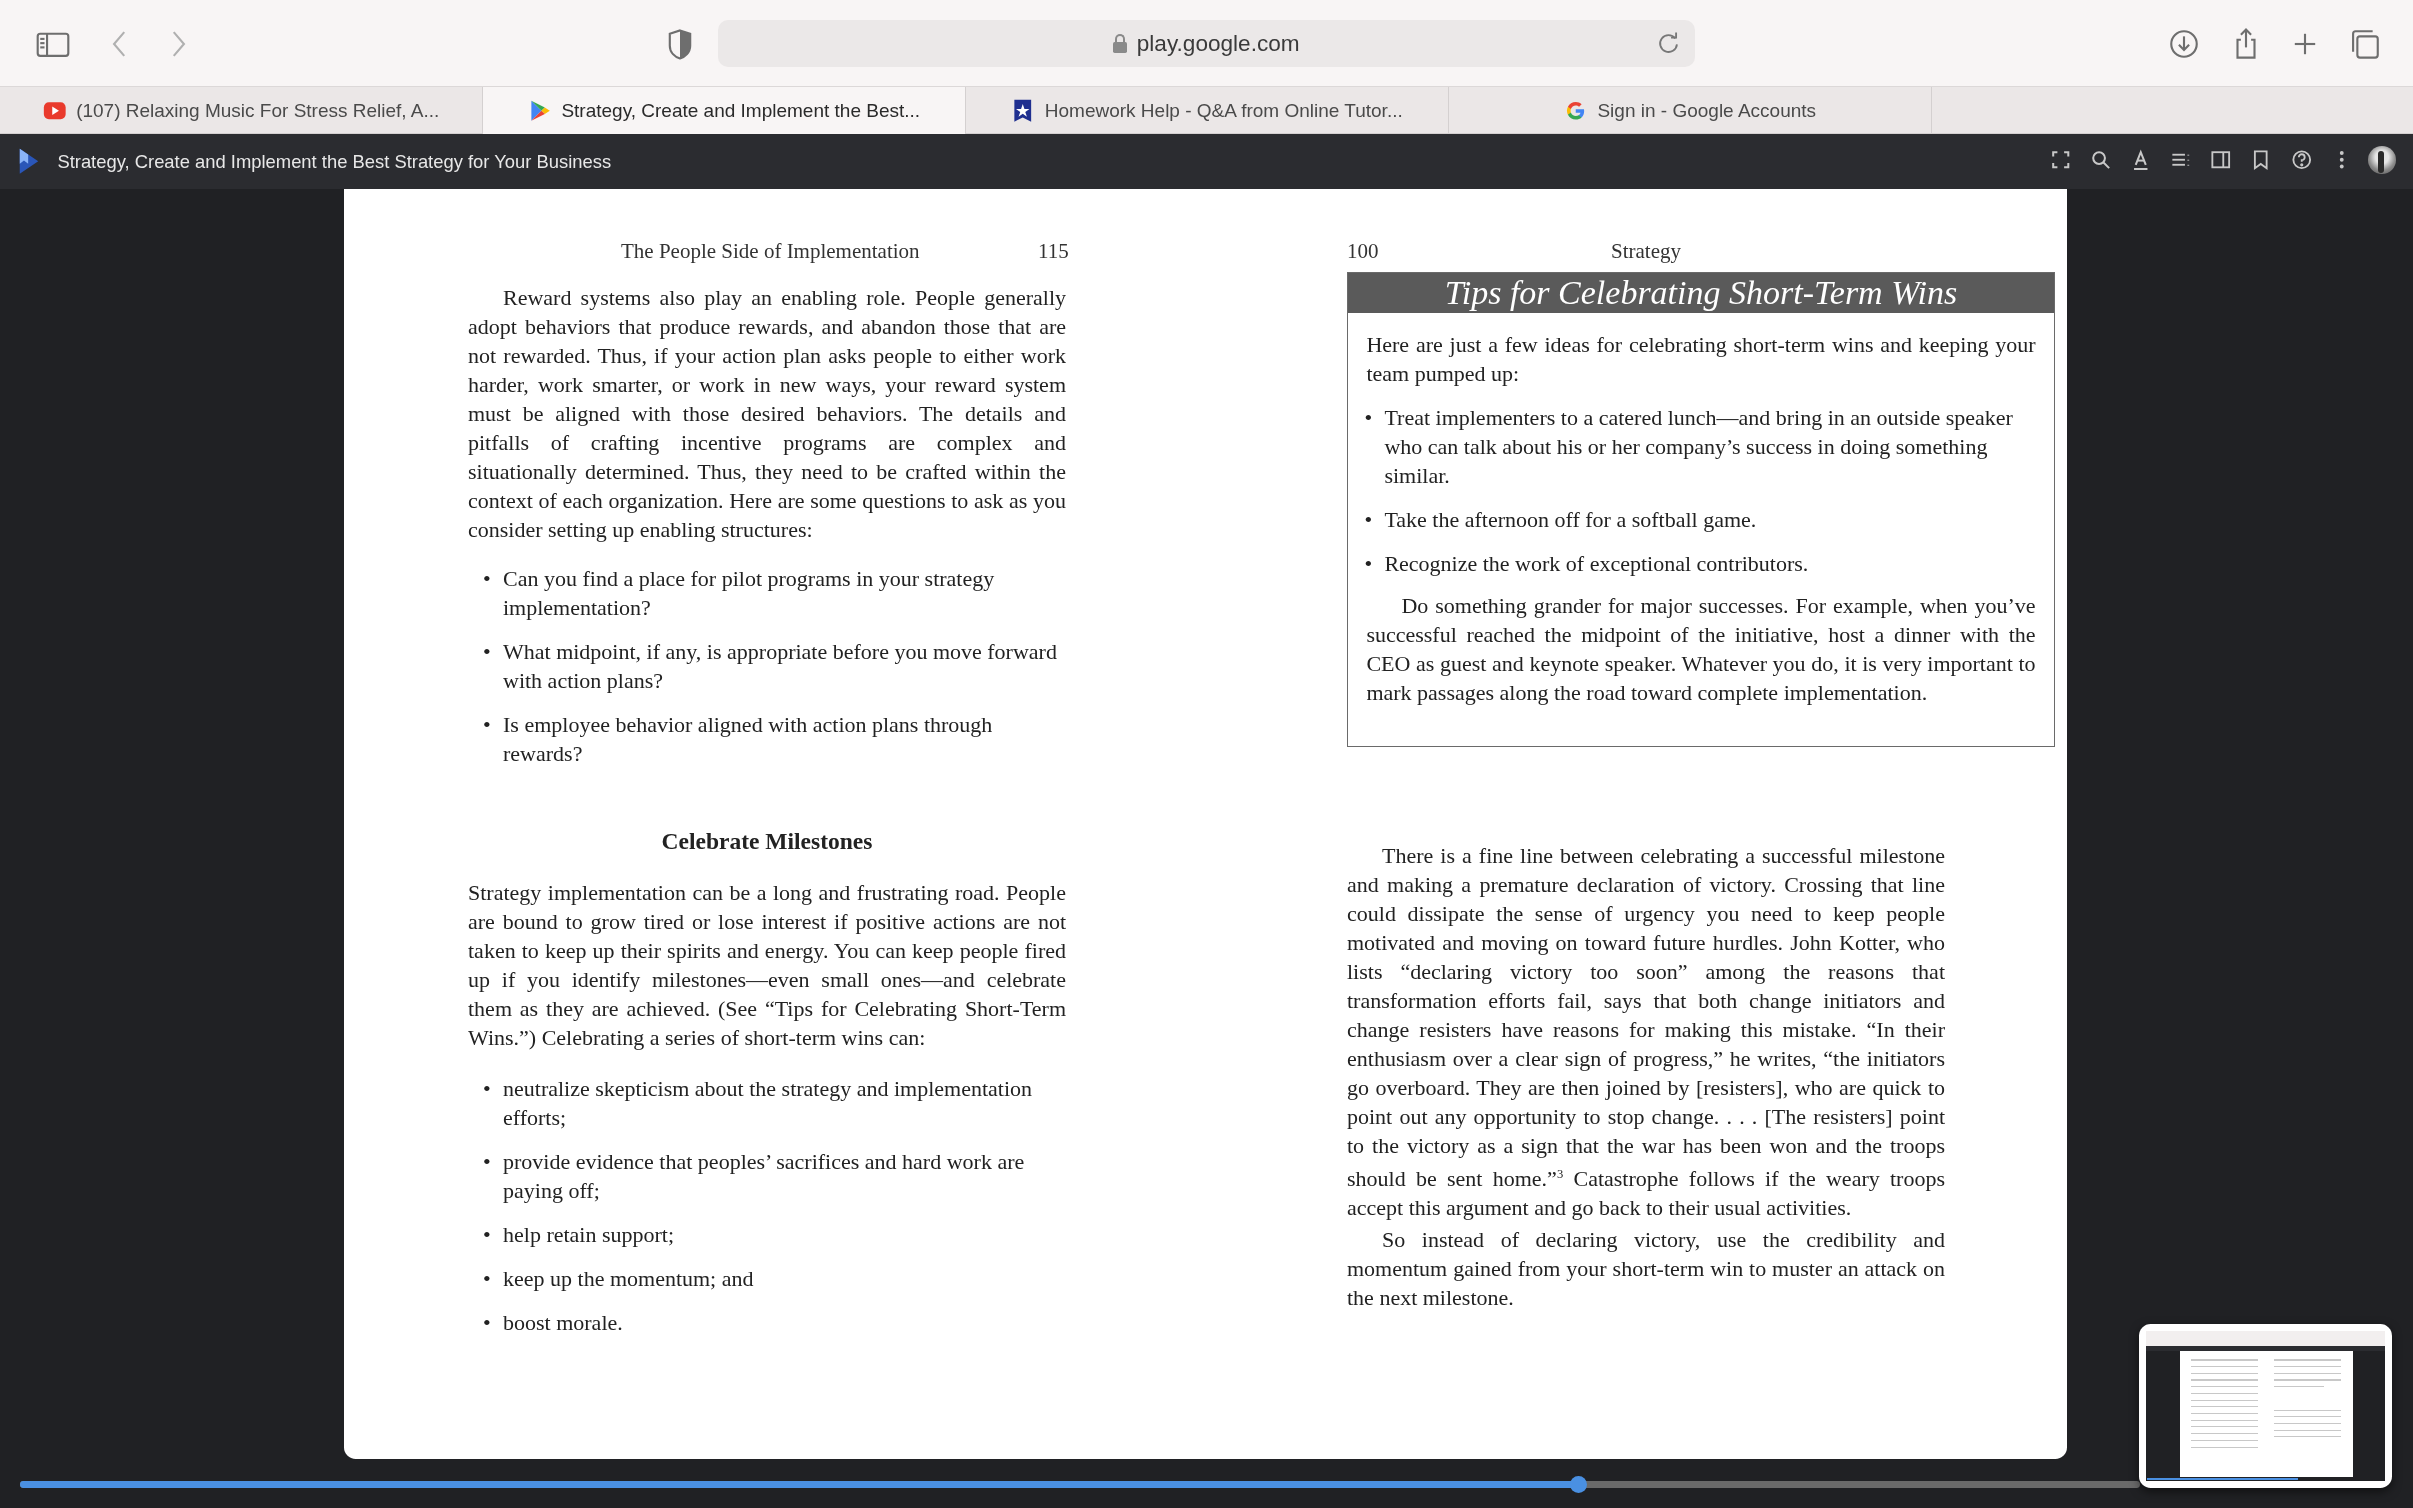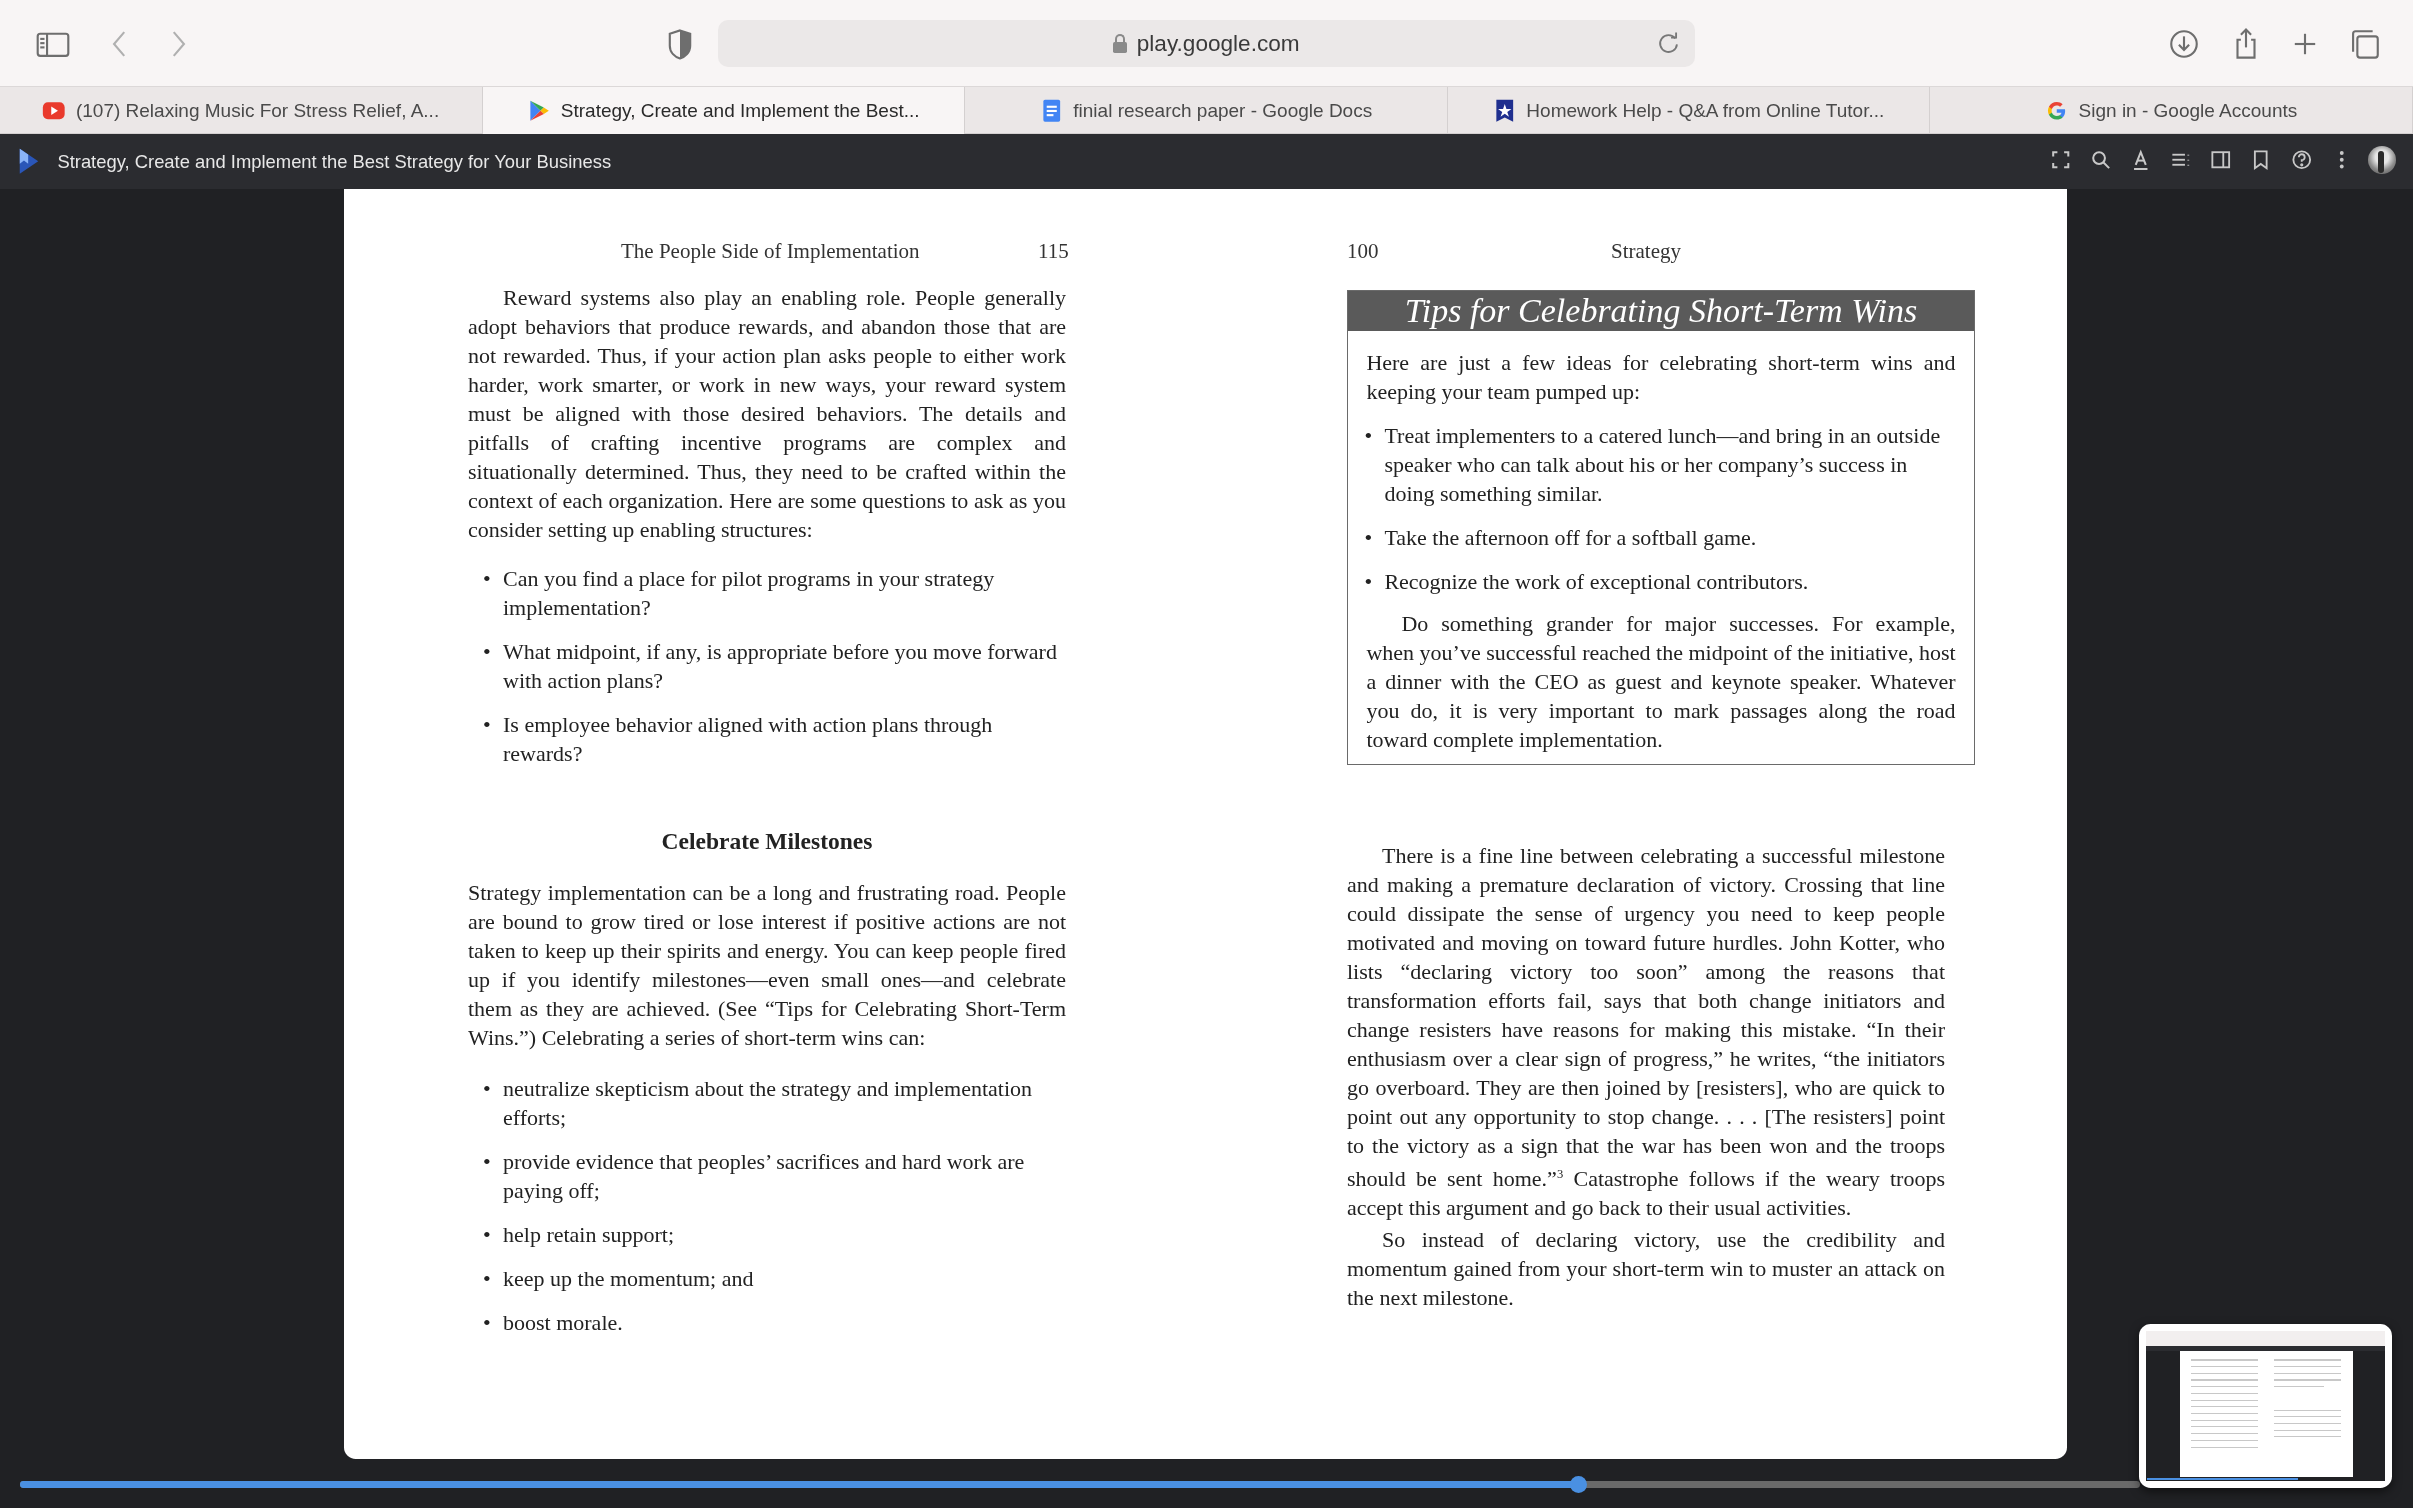--- a/index.html
+++ b/index.html
@@ -39,21 +39,21 @@
   .col.left { left: 124px; }
   .col.right { left: 1003px; }
   .running { position: absolute; top: 50px; font-size: 21px; color: #333; }
   .para { font-size: 22px; line-height: 29px; text-align: justify; }
   .para.indent { text-indent: 35px; }
   .bullets { list-style: none; }
   .bullets li { position: relative; padding-left: 35px; font-size: 22px; line-height: 29px; margin-top: 15px; text-align: left; }
   .bullets li::before { content: "•"; position: absolute; left: 15px; top: 0; }
   h2.sect { font-size: 23.5px; font-weight: bold; text-align: center; }
 
-  .tipbox { position: absolute; top: 101px; left: 0; width: 628px; height: 475px; border: 1.7px solid #6a6a6a; }
+  .tipbox { position: absolute; top: 83px; left: 0; width: 708px; height: 475px; border: 1.7px solid #6a6a6a; }
   .tipbox .head { height: 40px; background: #5a5a5a; color: #fff; font-style: italic; font-size: 34px; text-align: center; line-height: 40px; }
   .tipbox .body { padding: 17px 18.4px 0 18.4px; }
 
   
   .scrub-track { position: absolute; left: 20px; top: 1481px; width: 2120px; height: 6.7px; background: #6a6a6a; border-radius: 3.4px; }
   .scrub-fill { position: absolute; left: 20px; top: 1481px; width: 1559px; height: 6.7px; background: #4a90e2; border-radius: 3.4px; }
   .scrub-thumb { position: absolute; left: 1570px; top: 1476px; width: 17px; height: 17px; background: #4a90e2; border-radius: 50%; }
   .page-count { position: absolute; left: 2238px; top: 1419px; font-size: 18.4px; color: #cfcfcf; }
 
   
@@ -141,29 +141,20 @@
     <span>(107) Relaxing Music For Stress Relief, A...</span>
   </div>
   <div class="tab active">
     <svg class="fav" viewBox="0 0 28 28">
         <polygon points="4,2 16,14 4,26" fill="#4285f4"></polygon>
         <polygon points="4,2 20,10 16,14" fill="#34a853"></polygon>
         <polygon points="16,14 20,10 26,14 20,18" fill="#fbbc04"></polygon>
         <polygon points="4,26 16,14 20,18" fill="#ea4335"></polygon>
       </svg>
     <span>Strategy, Create and Implement the Best...</span>
-  </div>
-  <div class="tab">
-    <svg class="fav" viewBox="0 0 28 28">
-        <rect x="4" y="1" width="20" height="26" rx="2" fill="#4285f4"></rect>
-        <rect x="8" y="8" width="12" height="2.5" fill="#fff"></rect>
-        <rect x="8" y="13" width="12" height="2.5" fill="#fff"></rect>
-        <rect x="8" y="18" width="8" height="2.5" fill="#fff"></rect>
-      </svg>
-    <span>finial research paper - Google Docs</span>
   </div>
   <div class="tab">
     <svg class="fav" viewBox="0 0 28 28">
         <polygon points="4,1 24,1 24,27 14,22 4,27" fill="#1f2f8f"></polygon>
         <polygon points="14,6 16,12 22,12 17,15.5 19,21 14,17.5 9,21 11,15.5 6,12 12,12" fill="#fff"></polygon>
       </svg>
     <span>Homework Help - Q&amp;A from Online Tutor...</span>
   </div>
   <div class="tab">
     <svg class="fav" viewBox="0 0 28 28">

